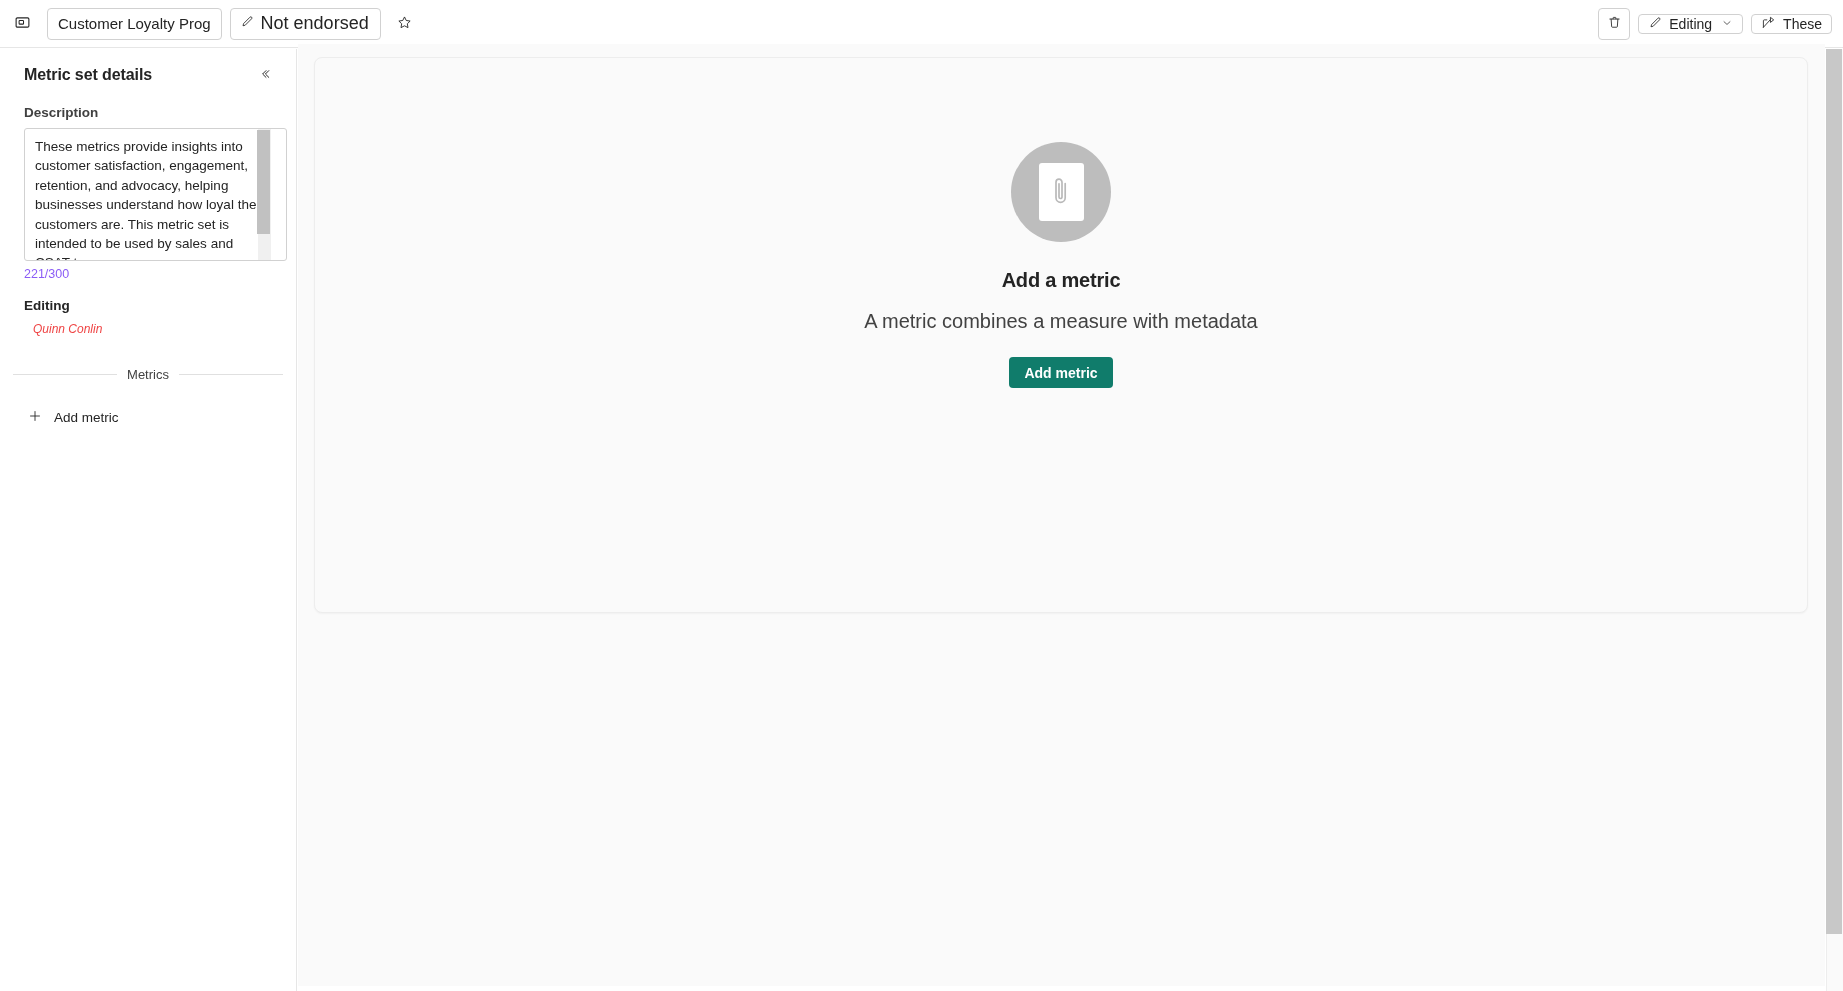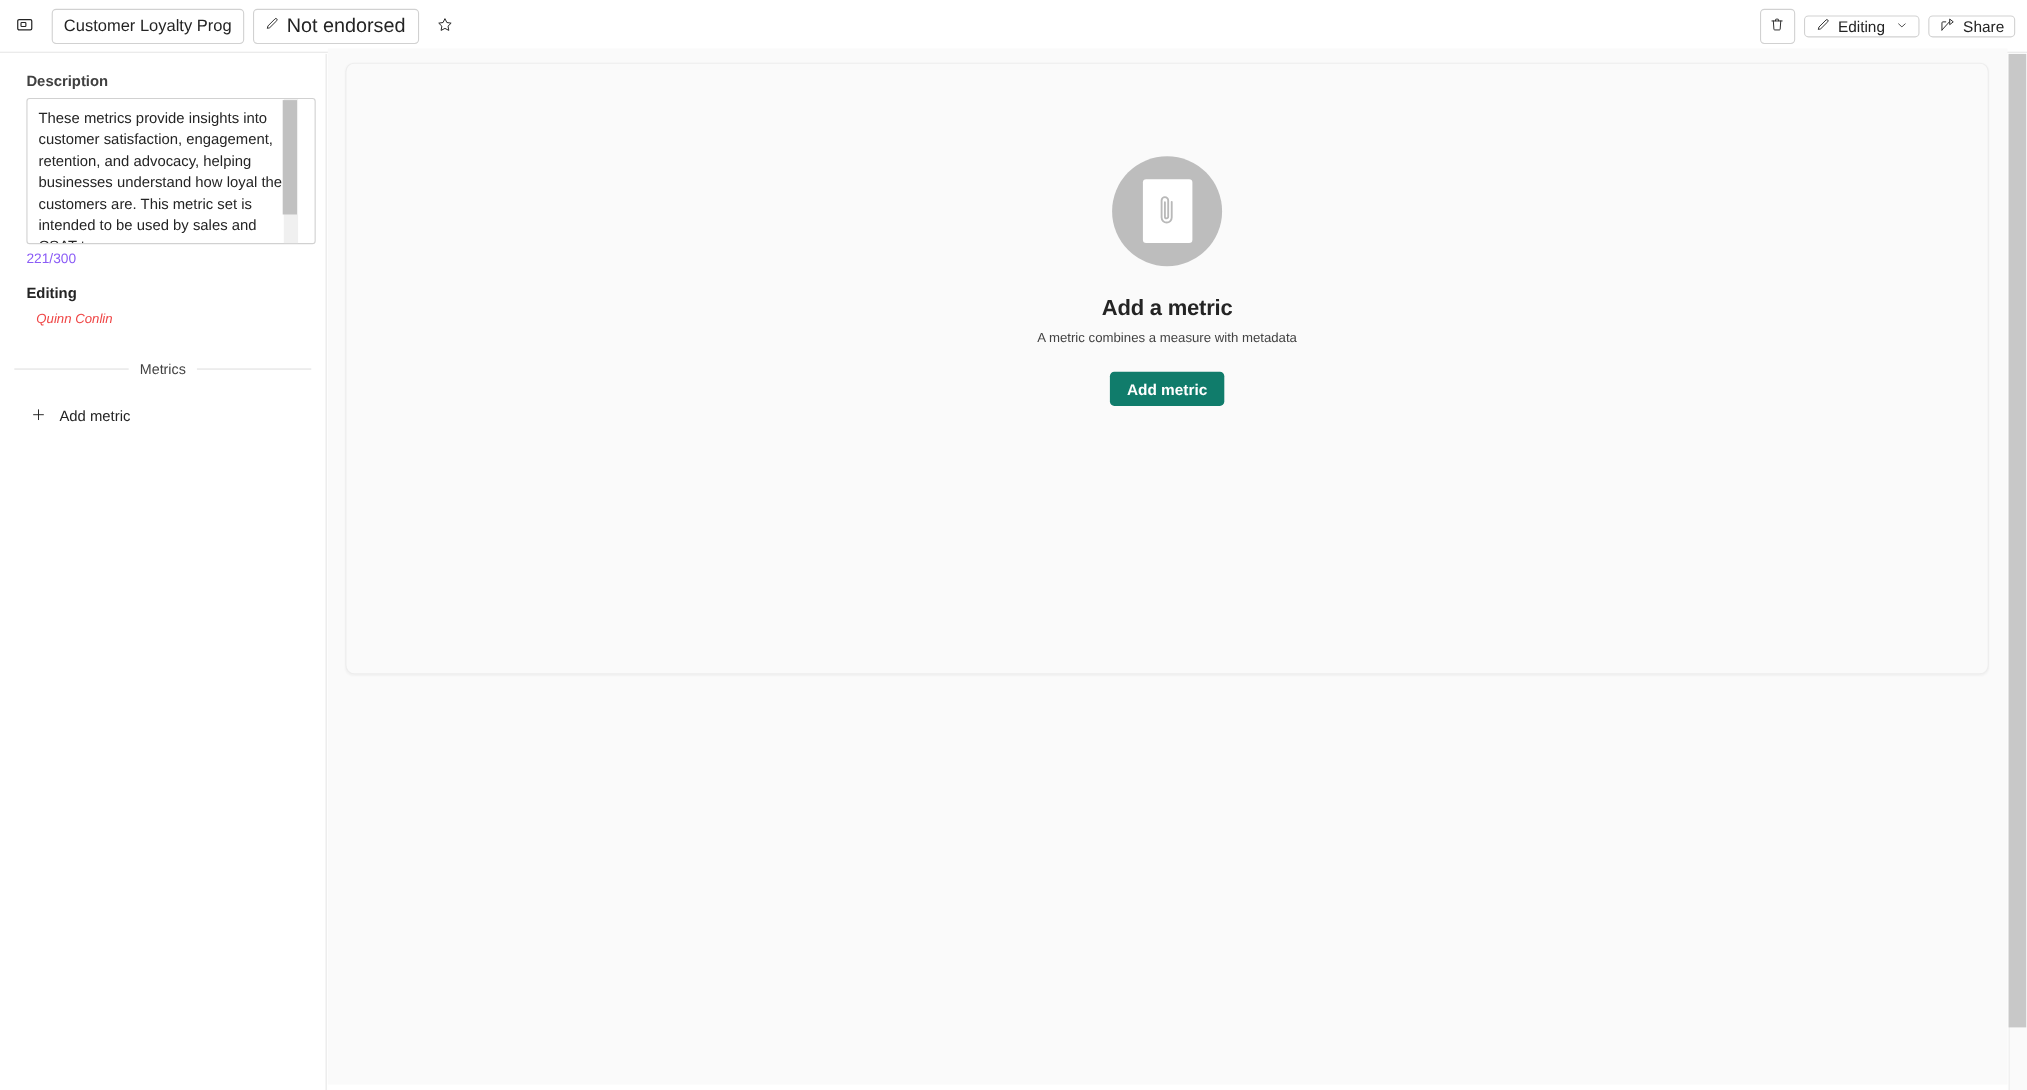--- a/index.html
+++ b/index.html
@@ -272,22 +272,22 @@
     justify-content: center;
   }
   .empty-title {
     margin-top: 27px;
     font-size: 20px;
     font-weight: bold;
     color: #242424;
     letter-spacing: -0.2px;
   }
   .empty-sub {
-    margin-top: 8px;
-    font-size: 12px;
+    margin-top: 18px;
+    font-size: 20px;
     color: #424242;
   }
   .primary-btn {
     margin-top: 24px;
     height: 31px;
     padding: 0 15px;
     background: #107c6b;
     color: #ffffff;
     font-size: 14px;
     font-weight: bold;
@@ -376,27 +376,37 @@
     </button>
 
     <button class="tb-pill">
       <span>
         <svg width="15" height="15" viewBox="0 0 20 20" fill="none">
           <path d="M3.2 16.4V7.6c0-.6.5-1.1 1.1-1.1h3.5" stroke="#242424" stroke-width="1.15" stroke-linecap="round"></path>
           <path d="M3.2 16.4l9-9.9" stroke="#242424" stroke-width="1.15" stroke-linecap="round"></path>
           <path d="M12.6 3.1l4.3 3.4-4.3 3.4V3.1z" stroke="#242424" stroke-width="1.15" stroke-linejoin="round"></path>
         </svg>
       </span>
-      <span>Share</span>
+      <span>These</span>
     </button>
   </div>
 </div>
 
 <div class="sidebar">
 
+  <div class="sidebar-head">
+    <div class="sidebar-title">Metric set details</div>
+    <button class="collapse-btn">
+      <span>
+        <svg width="14" height="14" viewBox="0 0 20 20" fill="none">
+          <path d="M11.4 5.2L6.6 10l4.8 4.8M15.4 5.2L10.6 10l4.8 4.8" stroke="#242424" stroke-width="1.4" stroke-linecap="round" stroke-linejoin="round"></path>
+        </svg>
+      </span>
+    </button>
+  </div>
 
   <div class="field-label">Description</div>
 
   <div class="desc-wrap">
     <div class="desc-box" placeholder="Add a description">These metrics provide insights into customer satisfaction, engagement, retention, and advocacy, helping businesses understand how loyal their customers are.  This metric set is intended to be used by sales and CSAT teams.</div>
     <div class="desc-scroll">
       <div class="desc-thumb"></div>
     </div>
   </div>
 

